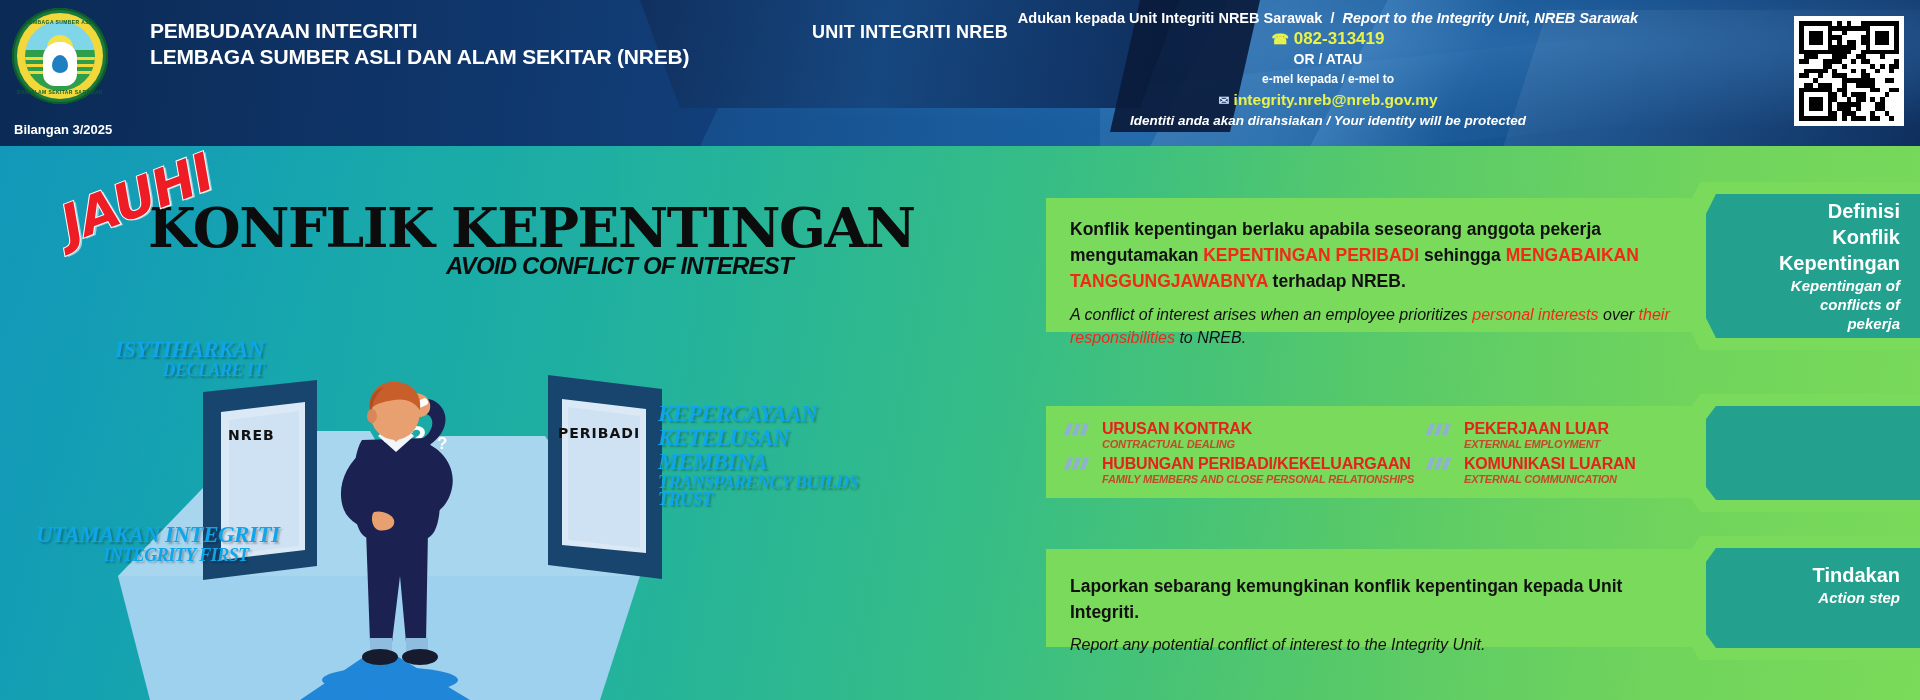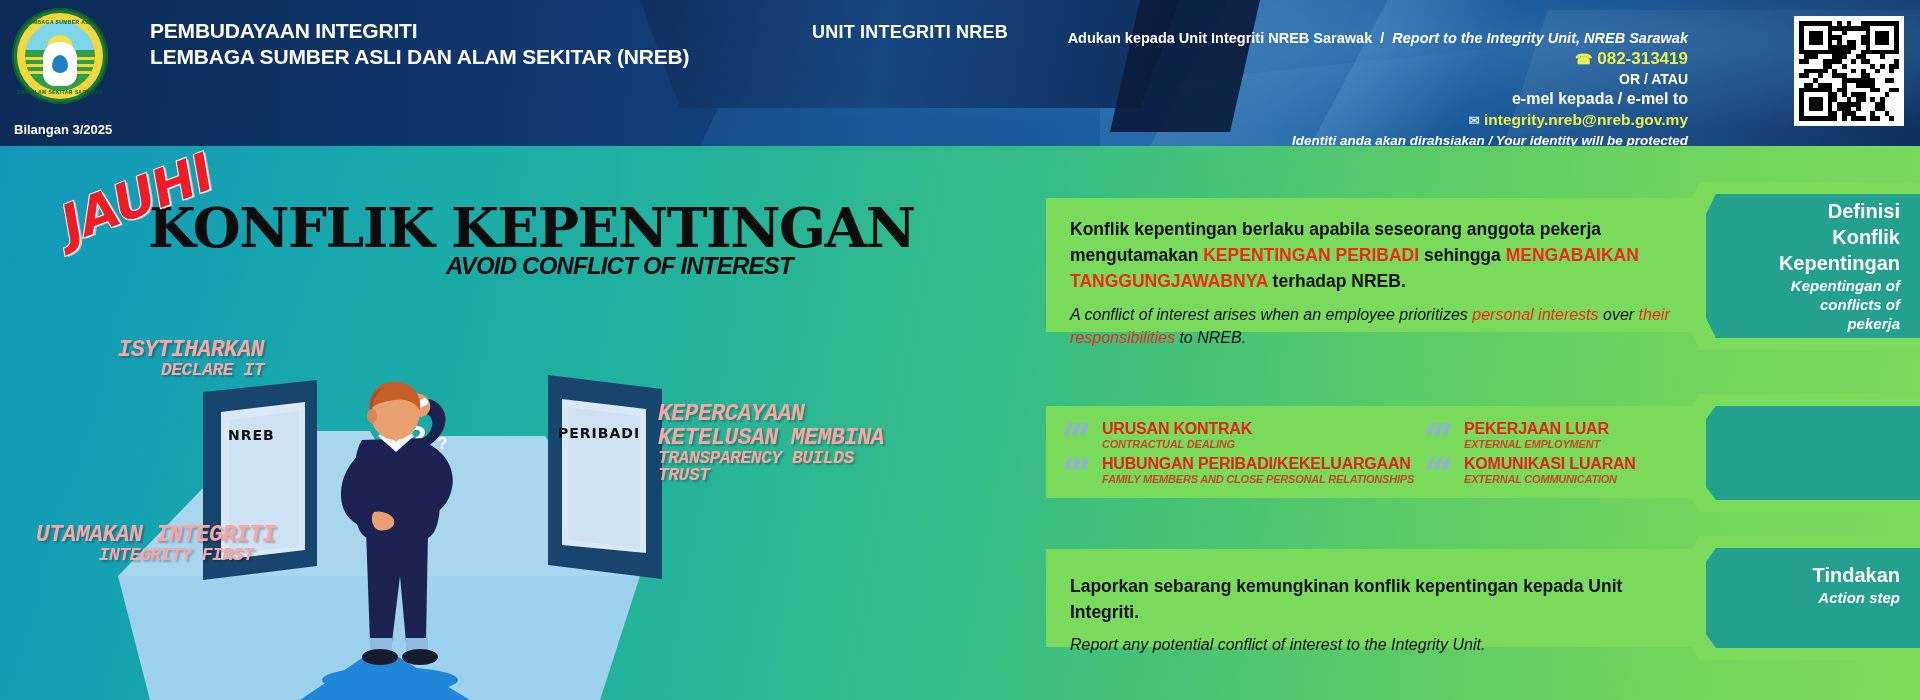--- a/index.html
+++ b/index.html
@@ -54,26 +54,26 @@
   .logo-text-top, .logo-text-bot { position:absolute; left:0; width:96px; text-align:center; font-size:5px; font-weight:bold; color:#0b5c2a; letter-spacing:.4px; }
   .logo-text-top { top:11px; }
   .logo-text-bot { bottom:9px; }
 
   .hdr-title { position:absolute; left:150px; top:18px; color:#fff; }
   .hdr-title div { font-size:21px; font-weight:bold; line-height:26px; letter-spacing:-.2px; }
   .bilangan { position:absolute; left:14px; top:122px; color:#ffffff; font-size:13px; font-weight:bold; }
 
   .hdr-center { position:absolute; left:700px; top:22px; width:420px; text-align:center; color:#fff; font-size:18px; font-weight:bold; letter-spacing:.2px; }
 
-  .hdr-right { position:absolute; right:232px; top:28px; width:720px; text-align:right; color:#fff; }
+  .hdr-right { position:absolute; right:232px; top:8px; width:720px; text-align:center; color:#fff; }
   .hdr-right .ln1 { font-size:14.5px; font-weight:bold; line-height:20px; }
   .hdr-right .ln1 i { font-weight:bold; }
   .hdr-right .phone { font-size:17px; font-weight:bold; color:#e9f24a; line-height:22px; }
   .hdr-right .ortau { font-size:14px; font-weight:bold; line-height:19px; }
-  .hdr-right .emel { font-size:16px; font-weight:bold; line-height:20px; }
+  .hdr-right .emel { font-size:12px; font-weight:bold; line-height:20px; }
   .hdr-right .mail { font-size:15.5px; font-weight:bold; color:#e9f24a; line-height:21px; }
   .hdr-right .prot { font-size:13.5px; font-weight:bold; font-style:italic; line-height:19px; }
   .phone-icon { color:#e9f24a; font-size:14px; }
   .mail-icon { font-size:13px; color:#cfe3ff; }
 
   .qr { position:absolute; right:16px; top:16px; width:110px; height:110px; background:#fff; padding:5px; }
   .qr-grid { width:100%; height:100%; display:grid; grid-template-columns:repeat(21,1fr); grid-template-rows:repeat(21,1fr); }
   .qr-grid i { background:#000; }
 
   
@@ -106,22 +106,22 @@
   }
   .title-sub {
     position:absolute; left:446px; top:252px; z-index:5;
     font-family:"Liberation Sans", sans-serif; font-style:italic; font-weight:bold;
     font-size:24px; color:#0c0c0c; letter-spacing:-.8px; white-space:nowrap;
   }
   .door-label { position:absolute; font-family:"DejaVu Sans", sans-serif; font-weight:bold; font-size:14px; color:#111; letter-spacing:1px; }
 
   .qmark { position:absolute; color:#fff; font-family:"Liberation Sans",sans-serif; font-weight:bold; }
 
-  .lbl { position:absolute; color:#fca5a5; font-style:italic; font-weight:bold;
-         font-family:Liberation Mono, monospace; text-shadow:2px 2px 2px rgba(0,0,0,.25); letter-spacing:-.5px; }
+  .lbl { position:absolute; color:#0ea5e9; font-style:italic; font-weight:bold;
+         font-family:Liberation Serif, serif; text-shadow:2px 2px 2px rgba(0,0,0,.25); letter-spacing:-.5px; }
   .lbl .big { font-size:23px; line-height:24px; display:block; }
   .lbl .sml { font-size:18px; line-height:17px; display:block; }
 
   
   .card { position:absolute; background:#7ada5c; }
   .card-def  { left:1046px; top:198px; width:660px; height:134px; }
   .card-ex   { left:1046px; top:406px; width:660px; height:92px; }
   .card-act  { left:1046px; top:549px; width:660px; height:98px; }
 
   .side-label { position:absolute; text-align:right; color:#ffffff; }

